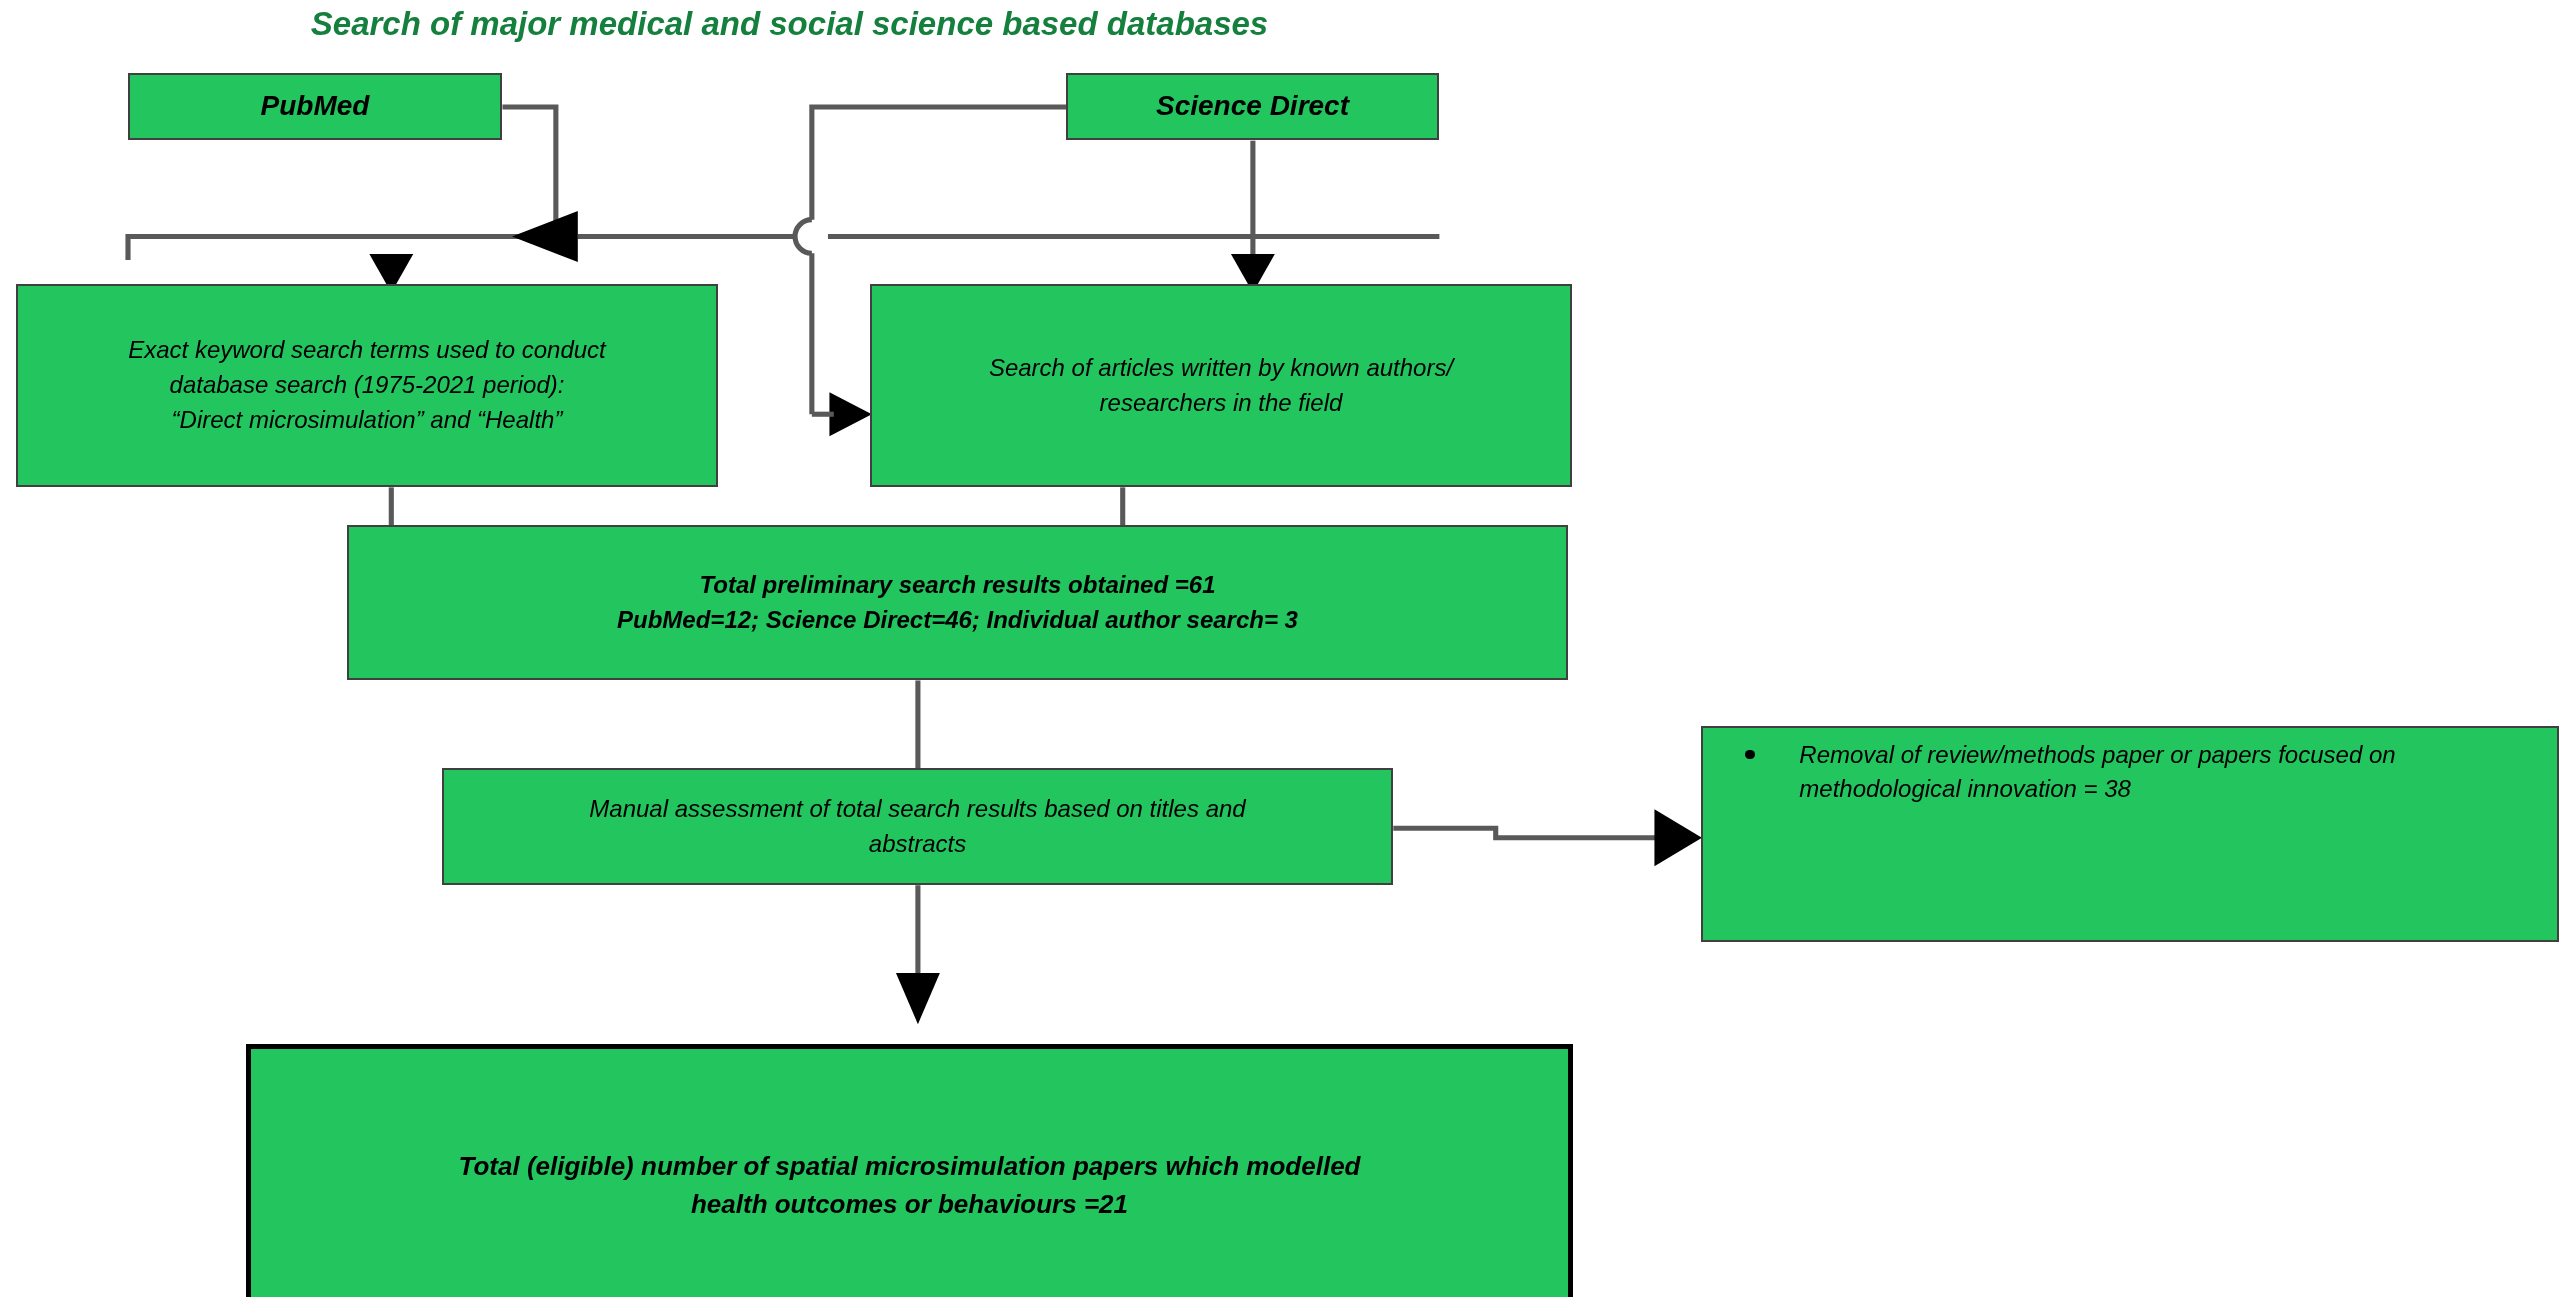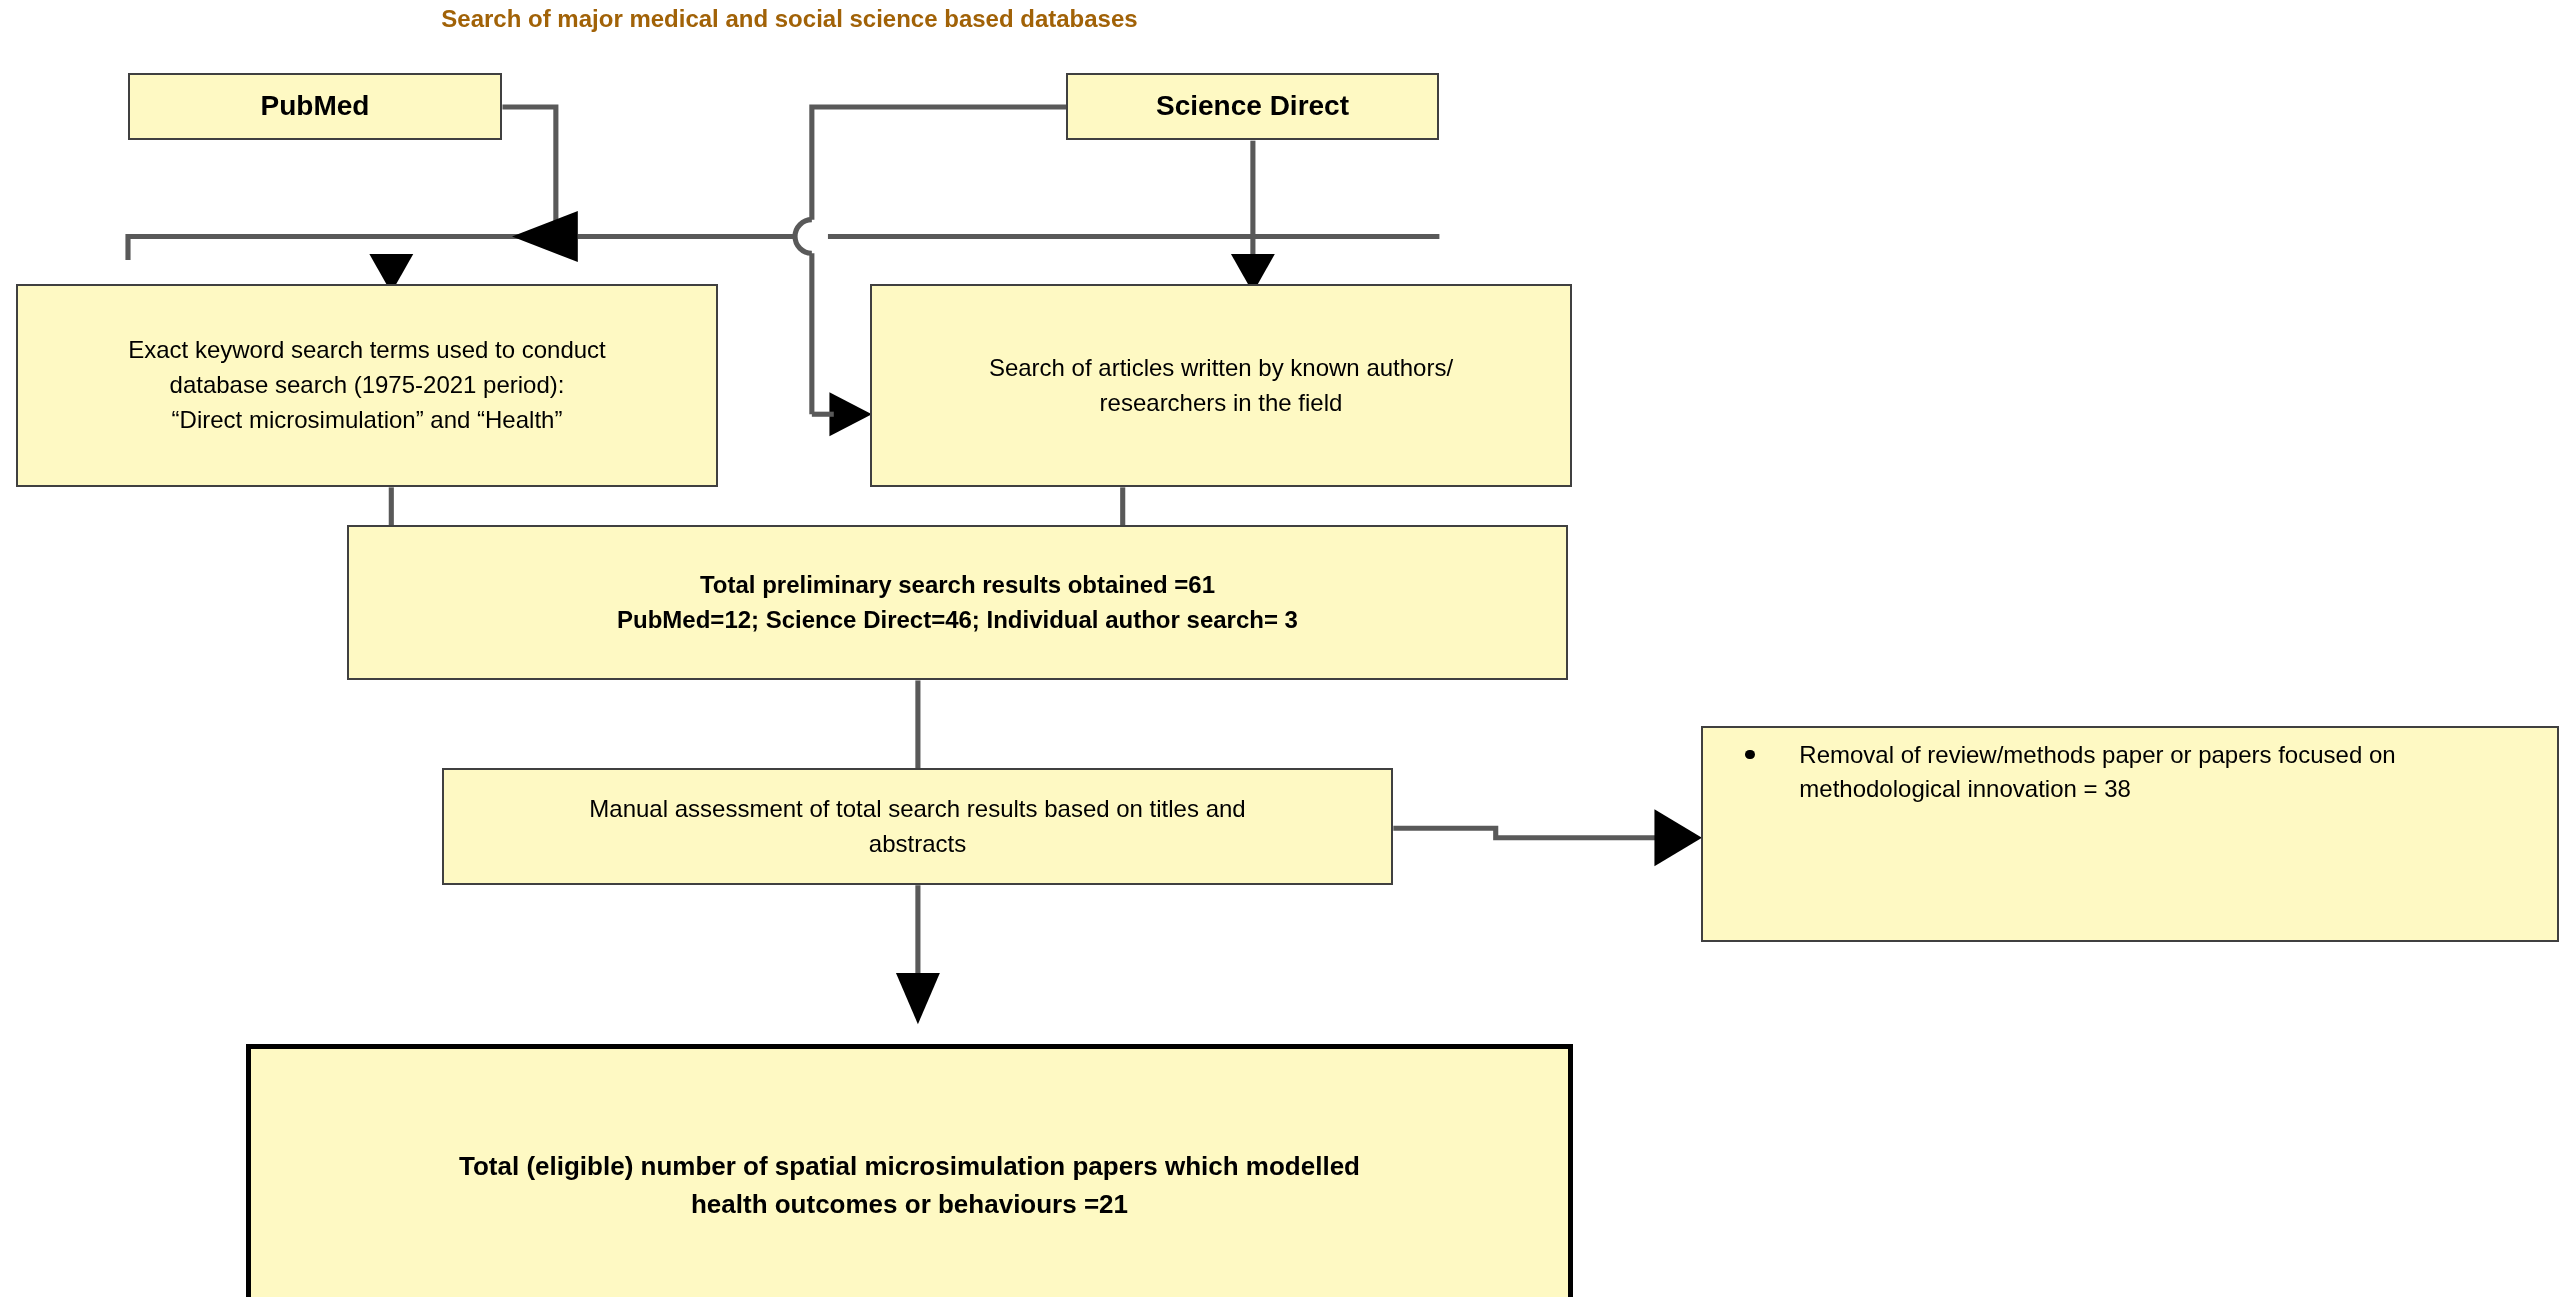--- a/index.html
+++ b/index.html
@@ -14,38 +14,40 @@
     background: #ffffff;
     font-family: "Liberation Sans", sans-serif;
     overflow: hidden;
   }
   .title {
     position: absolute;
     left: 168px;
     top: 5.9px;
     width: 1243px;
     text-align: center;
-    font-size: 24px;
+    font-size: 33px;
     font-weight: bold;
-    color: #a16207;
+    color: #15803d;
     line-height: 1.1;
     white-space: nowrap;
+    font-style: italic;
   }
   .node {
     position: absolute;
     box-sizing: border-box;
-    background: #fef9c3;
+    background: #22c55e;
     border: 2.2px solid #404040;
     display: flex;
     align-items: center;
     text-align: center;
     color: #000000;
     font-size: 24px;
     line-height: 1.45;
     padding: 4.4px 13px;
+    font-style: italic;
   }
   .node.bold   { font-weight: bold; }
   .node.thick  { border: 5.1px solid #000000; }
   .node-text   { display: block; width: 100%; }
 
   
   #node-pubmed        { left: 128px;  top: 73px;  width: 374px;  height: 67px;  font-size: 28px; }
   #node-sciencedirect { left: 1066px; top: 73px;  width: 373px;  height: 67px;  font-size: 28px; }
 
   

